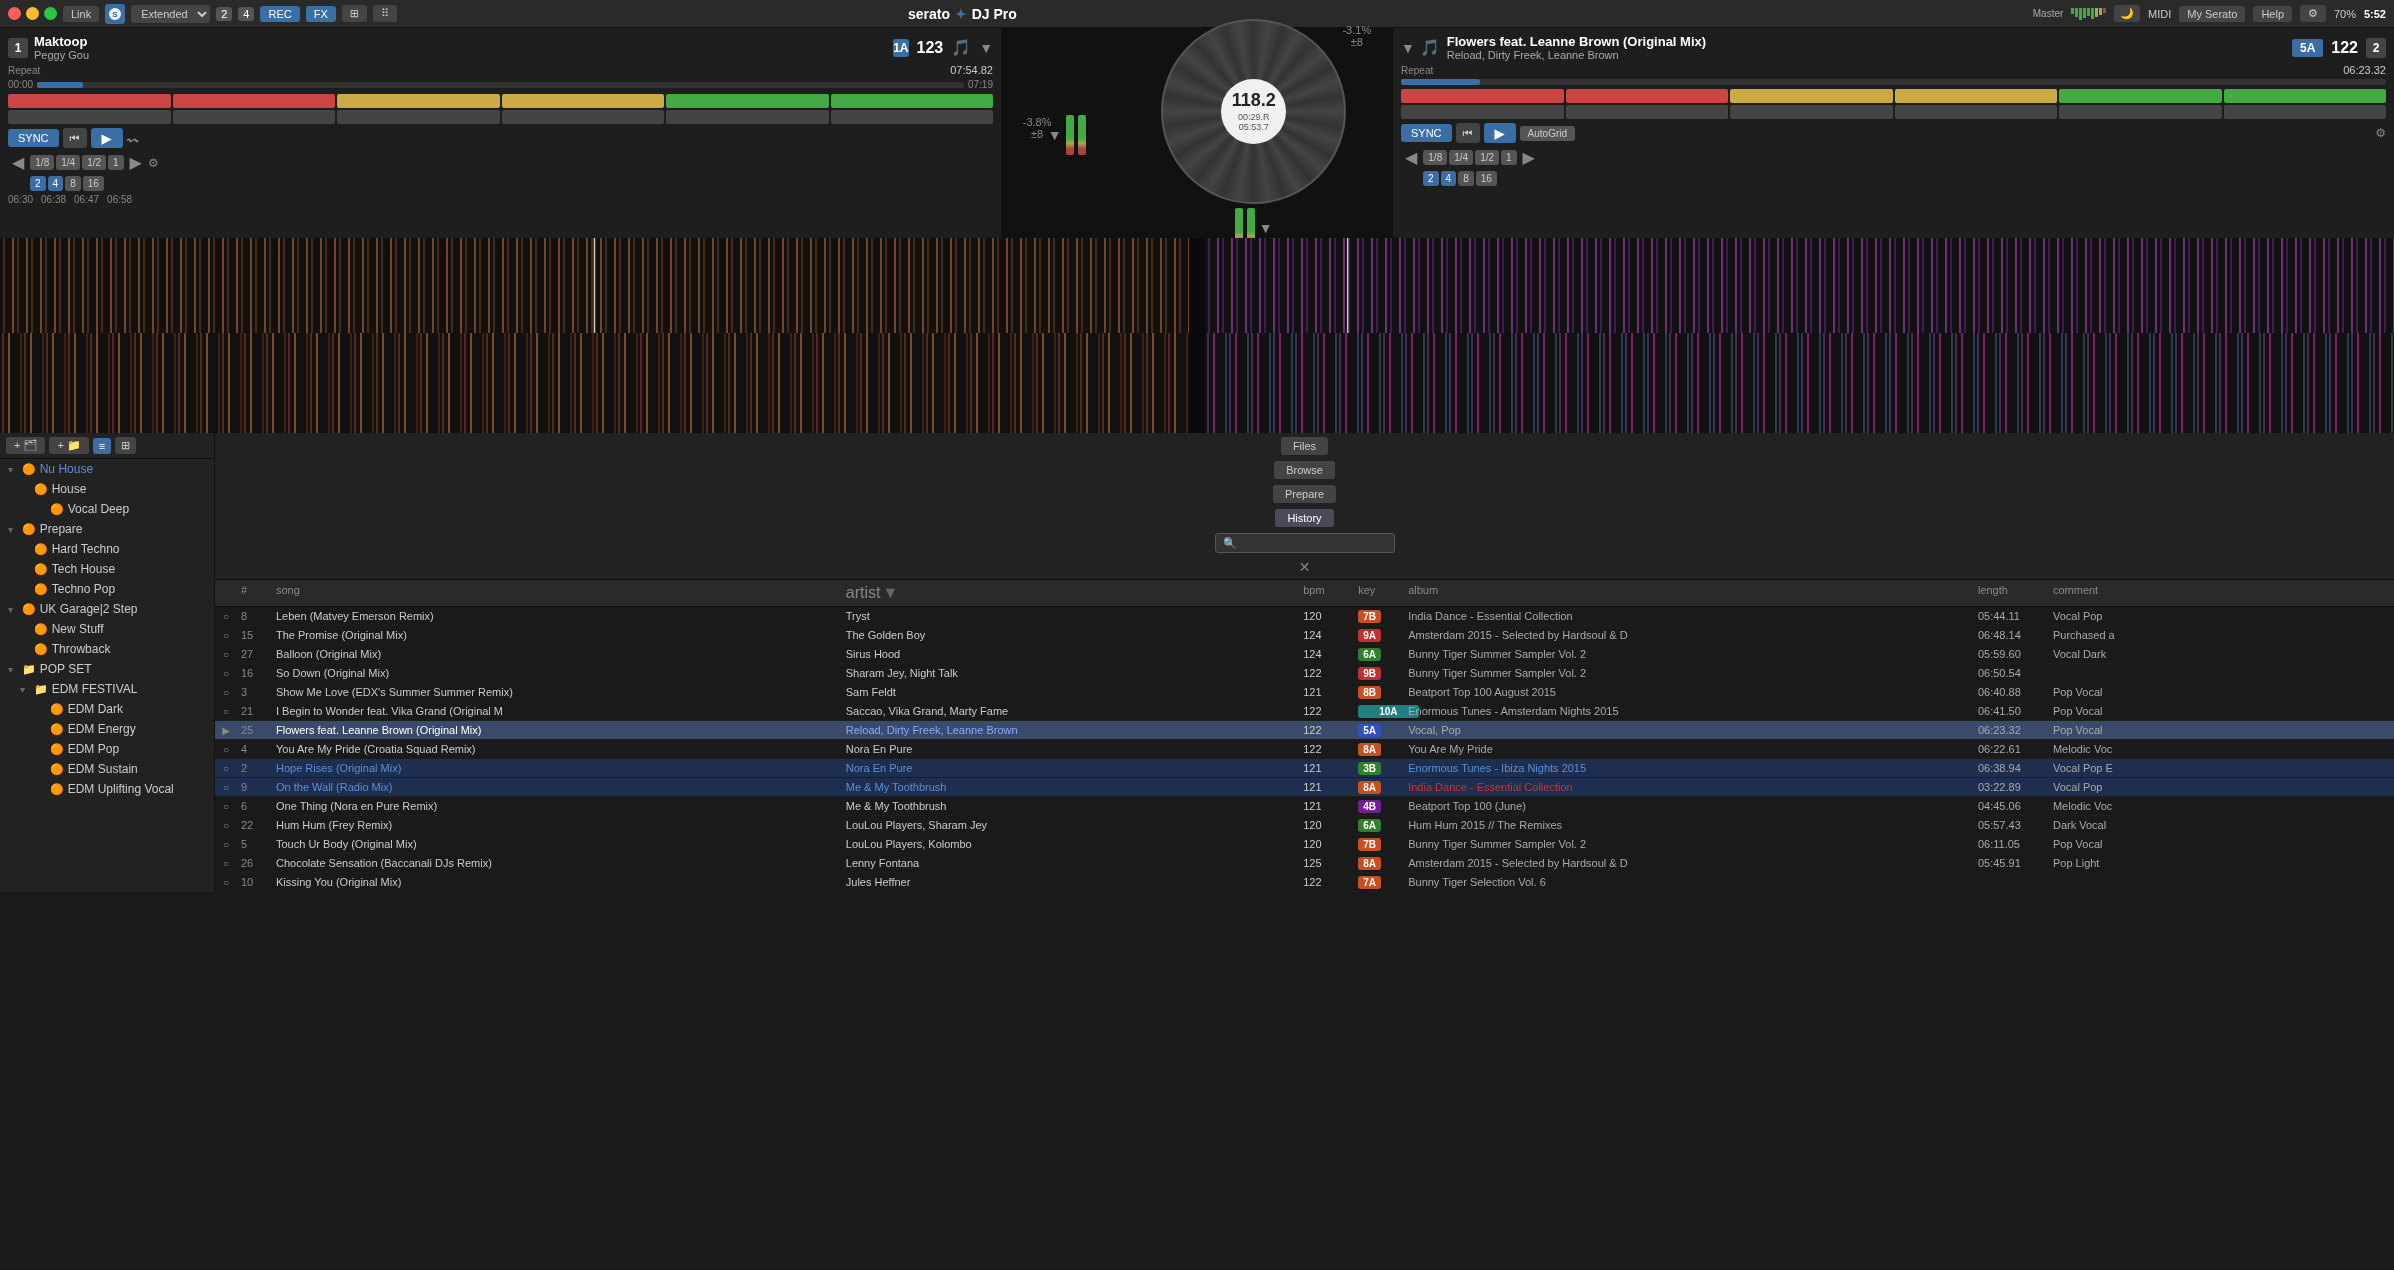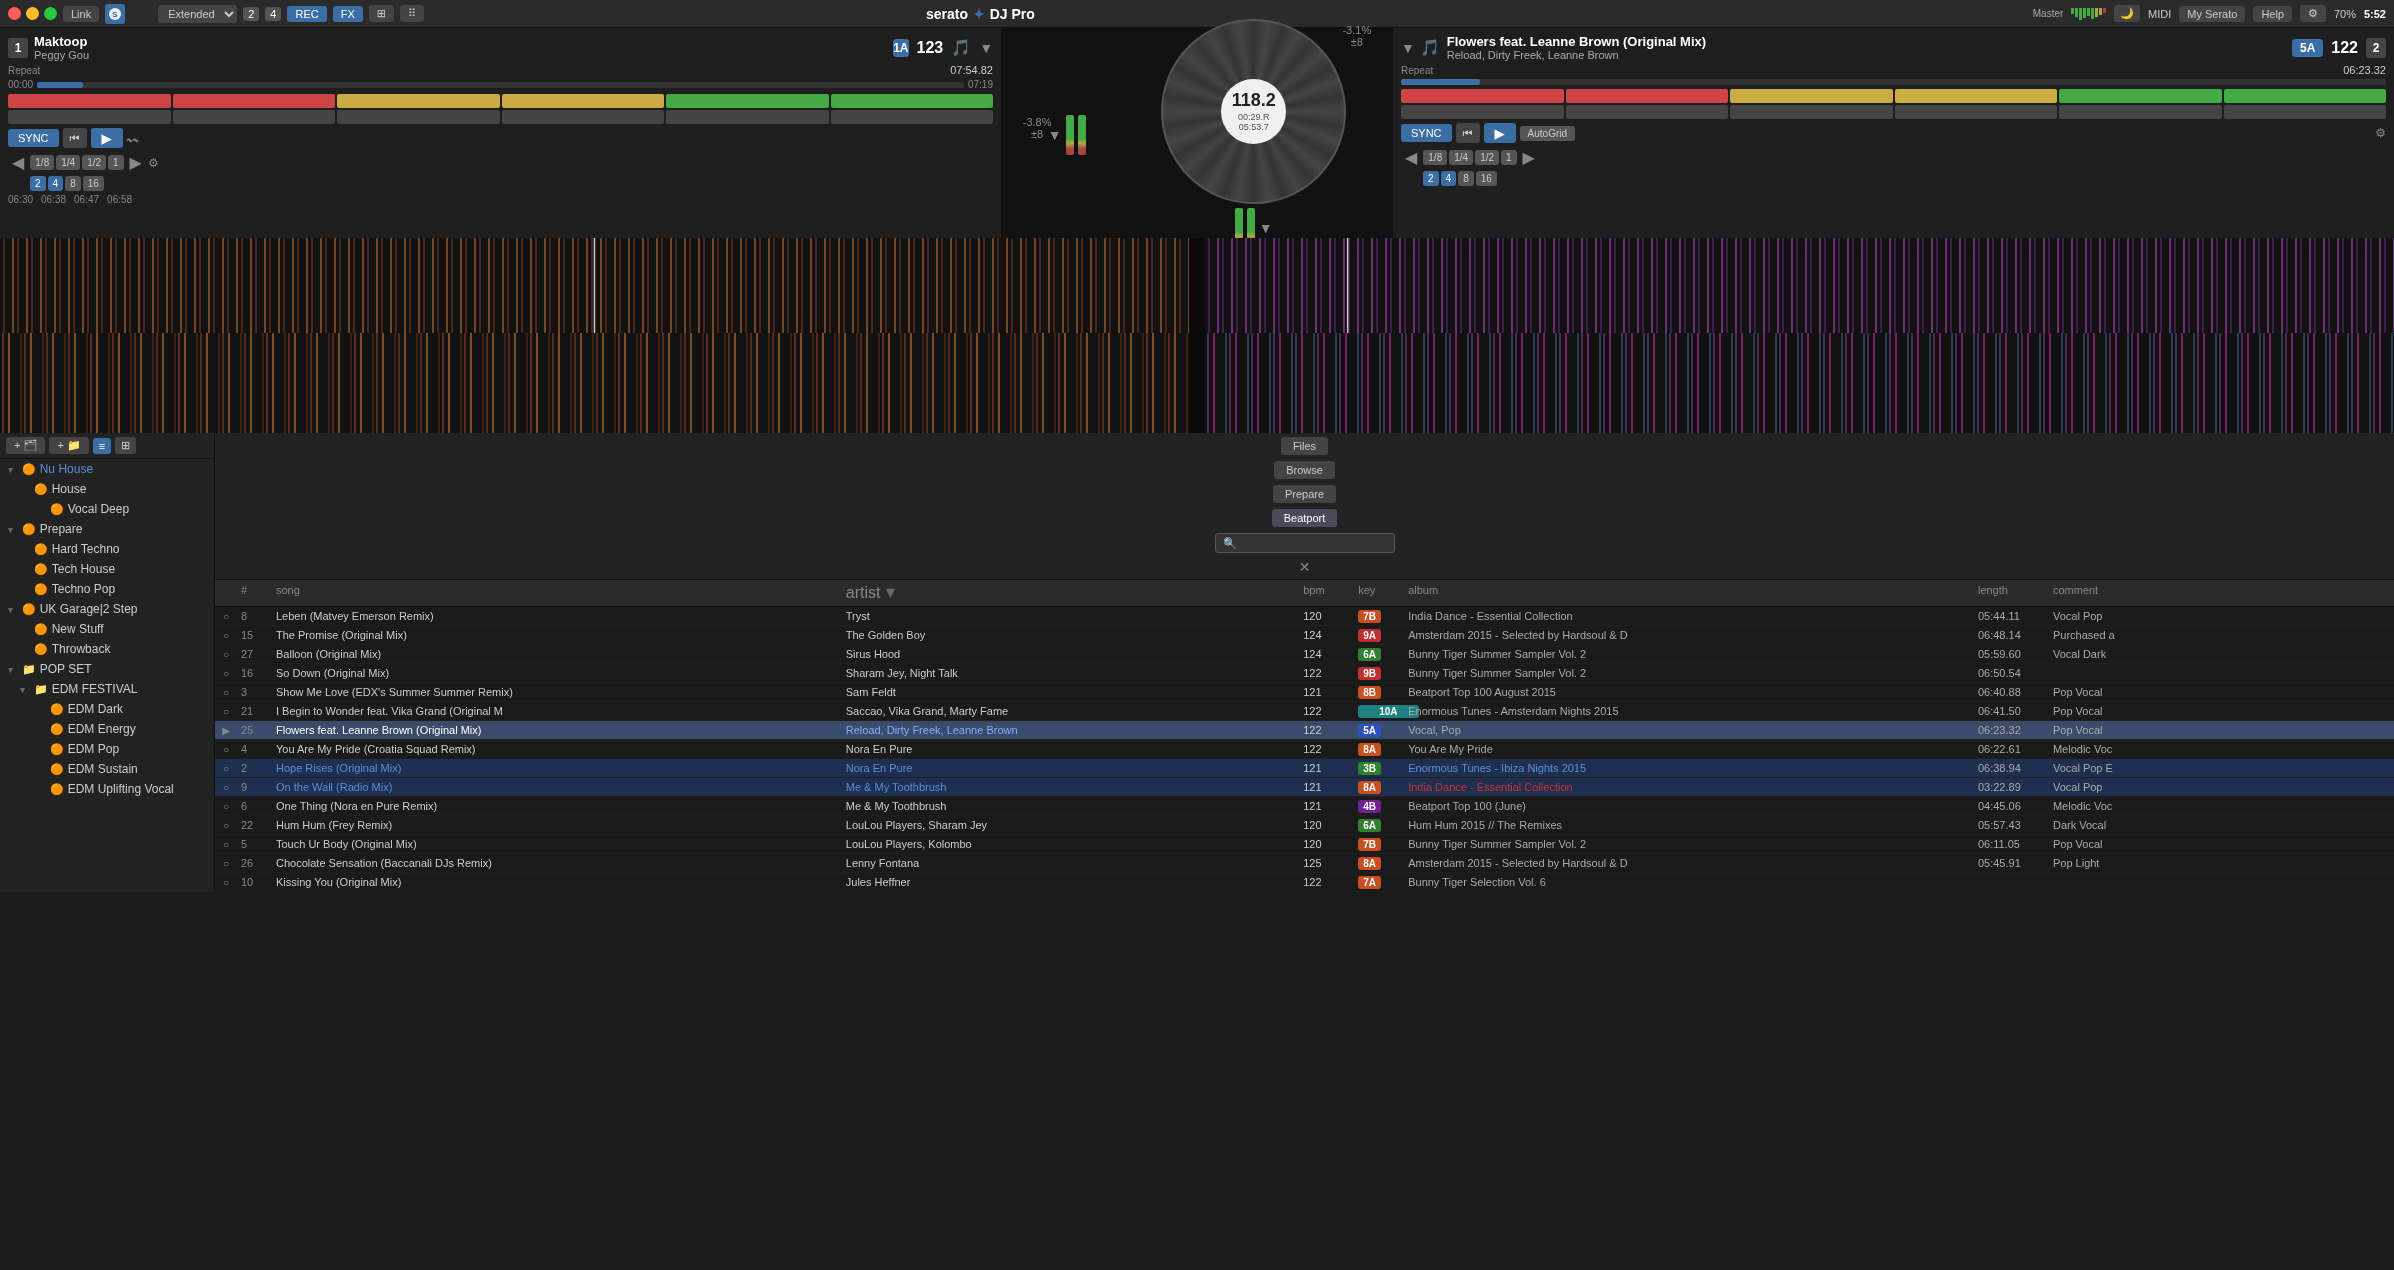--- a/index.html
+++ b/index.html
@@ -23,21 +23,21 @@
       border-bottom: 1px solid #111;
       gap: 6px;
     }
     .traffic-lights { display: flex; gap: 5px; align-items: center; }
     .tl { width: 13px; height: 13px; border-radius: 50%; }
     .tl.red { background: #ff5f57; }
     .tl.yellow { background: #febc2e; }
     .tl.green { background: #28c840; }
     .top-bar-link { background: #444; color: #ccc; border: none; padding: 2px 8px; border-radius: 3px; font-size: 11px; cursor: pointer; }
     .top-bar-btn { background: #3a6ea5; color: white; border: none; padding: 2px 8px; border-radius: 3px; font-size: 11px; cursor: pointer; }
-    .top-bar-select { background: #444; color: #ccc; border: none; padding: 2px 6px; border-radius: 3px; font-size: 11px; margin-left: 27px; }
+    .top-bar-select { background: #444; color: #ccc; border: none; padding: 2px 6px; border-radius: 3px; font-size: 11px; }
     .num-badge { background: #555; color: #fff; padding: 1px 5px; border-radius: 3px; font-size: 11px; }
     .serato-logo { margin: 0 auto; color: #fff; font-size: 14px; font-weight: bold; display: flex; align-items: center; gap: 5px; }
     .serato-logo .star { color: #3a6ea5; }
     .top-bar-right { display: flex; align-items: center; gap: 8px; margin-left: auto; }
     .master-label { color: #aaa; font-size: 10px; }
     .level-bars { display: flex; gap: 1px; }
     .level-bar { width: 3px; height: 12px; background: #4a4; }
     .mono-btn { background: #444; color: #ccc; border: none; padding: 2px 6px; border-radius: 3px; font-size: 11px; }
     .sync-btn { background: #3a6ea5; color: #fff; border: none; padding: 3px 10px; border-radius: 3px; font-size: 11px; cursor: pointer; }
     .transport-btn { background: #444; color: #ccc; border: none; width: 24px; height: 20px; border-radius: 3px; cursor: pointer; font-size: 11px; }
@@ -506,21 +506,21 @@
         </div>
       </div>
   </div>
 
   <div style="flex:1;display:flex;flex-direction:column;overflow:hidden;">
 
     <div style="display:flex;align-items:center;gap:6px;padding:4px 8px;background:#222;border-bottom:1px solid #111;justify-content:flex-end;flex-direction:column;">
       <button style="background:#444;color:#ccc;border:none;padding:3px 12px;border-radius:3px;font-size:11px;cursor:pointer;">Files</button>
       <button style="background:#444;color:#ccc;border:none;padding:3px 12px;border-radius:3px;font-size:11px;cursor:pointer;">Browse</button>
       <button style="background:#444;color:#ccc;border:none;padding:3px 12px;border-radius:3px;font-size:11px;cursor:pointer;">Prepare</button>
-      <button style="background:#4a4a5a;color:#fff;border:none;padding:3px 12px;border-radius:3px;font-size:11px;cursor:pointer;">Beatport</button>
+      <button style="background:#4a4a5a;color:#fff;border:none;padding:3px 12px;border-radius:3px;font-size:11px;cursor:pointer;">History</button>
       <input type="text" style="background: rgb(51, 51, 51); border: 1px solid rgb(85, 85, 85); color: rgb(204, 204, 204); padding: 3px 8px; border-radius: 3px; font-size: 11px; width: 180px;" placeholder="🔍">
       <button style="background:none;border:none;color:#888;cursor:pointer;font-size:14px;">✕</button>
     </div>
 
     <div style="display:flex;background:#2a2a2a;border-bottom:1px solid #111;padding:4px 0;">
       <div style="width:22px;flex-shrink:0;"></div>
       <div style="width:35px;flex-shrink:0;color:#888;font-size:11px;padding:0 4px;">#</div>
       <div style="flex:2.5;min-width:0;color:#888;font-size:11px;padding:0 4px;">song</div>
       <div style="flex:2;min-width:0;color:#888;font-size:16px;padding:0 4px;display:flex;align-items:center;gap:2px;">
         <span>artist</span>

